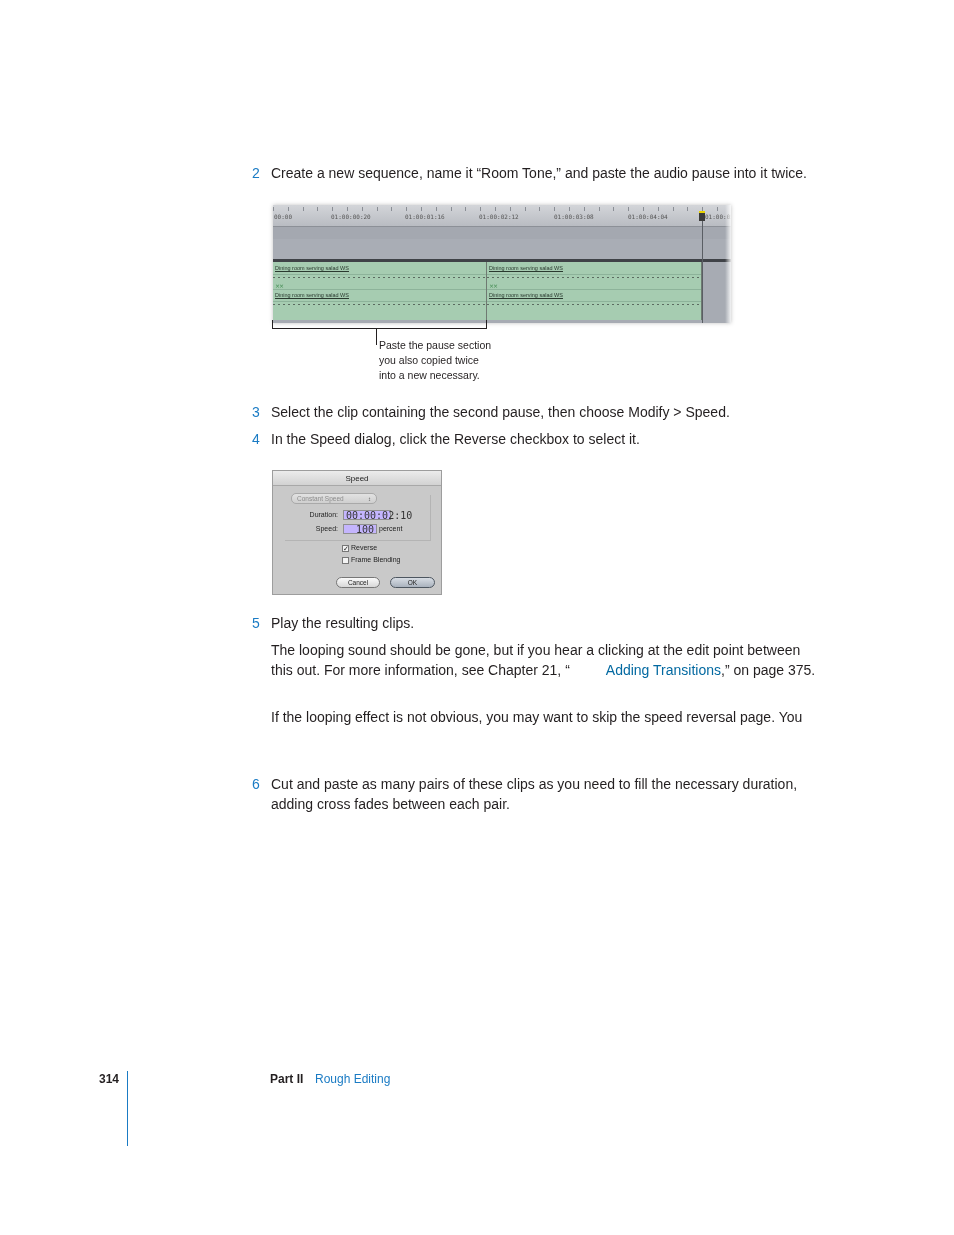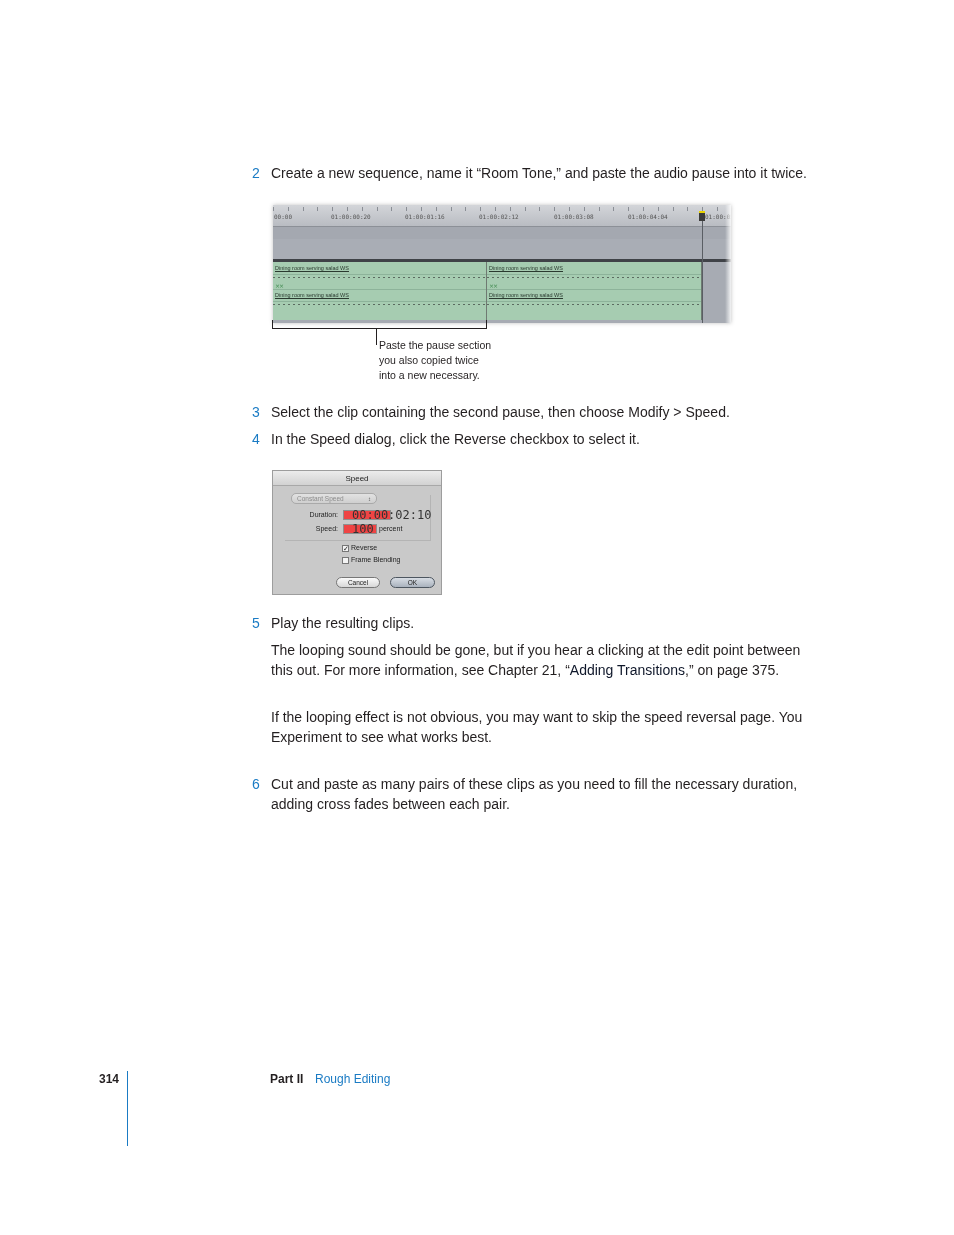--- a/index.html
+++ b/index.html
@@ -3,21 +3,21 @@
 <meta charset="utf-8">
 <style>
   * { box-sizing: border-box; margin: 0; padding: 0; }
   html, body { width: 954px; height: 1235px; background: #ffffff; overflow: hidden; }
   body { position: relative; font-family: "Liberation Sans", "DejaVu Sans", sans-serif; color: #231f20; }
 
   .step { position: absolute; left: 252px; font-size: 14px; line-height: 20px; }
   .step .num { position: absolute; left: 0; top: 0; color: #1a7bc4; }
   .step .text { position: absolute; left: 19px; top: 0; white-space: nowrap; }
   .para { position: absolute; left: 271px; width: 560px; font-size: 14px; line-height: 20px; }
-  .link { color: #0f172a; }
+  .link { color: #0369a1; margin-left: 36px; }
 
   
   .timeline { position: absolute; left: 273px; top: 205px; width: 458px; height: 118px; overflow: hidden;
               box-shadow: 0 0 4px rgba(0,0,0,0.25); background: #a7abb3; }
   .tl-ruler { position: absolute; left: 0; top: 0; width: 100%; height: 22px; background: linear-gradient(#d3d5d9, #b9bcc2); border-bottom: 1px solid #8c9097; }
   .tl-ruler .tick-row { position: absolute; left: 0; top: 2px; width: 100%; height: 4px;
      background-image: repeating-linear-gradient(90deg, #8a8e95 0 1px, transparent 1px 14.8px); }
   .tl-ruler .tc { position: absolute; top: 8px; font-family: "DejaVu Sans Mono", monospace; font-size: 6px; color: #555; }
   .tl-upper { position: absolute; left: 0; top: 22px; width: 100%; height: 34px; background: #a4a8b0; border-bottom: 1px solid #959aa2; }
   .tl-upper2 { position: absolute; left: 0; top: 34px; width: 100%; height: 20px; background: #a9adb5; }
@@ -38,21 +38,21 @@
   .callout-line { position: absolute; left: 376px; top: 329px; width: 1px; height: 16px; background: #231f20; }
   .callout { position: absolute; left: 379px; top: 338px; font-size: 10.5px; line-height: 15px; width: 130px; }
 
   
   .dialog { position: absolute; left: 272px; top: 470px; width: 170px; height: 125px; background: #c9c9c9; border: 1px solid #9d9d9d; }
   .dlg-title { position: absolute; left: 0; top: 0; width: 100%; height: 15px; background: linear-gradient(#ececec, #d2d2d2); border-bottom: 1px solid #a8a8a8; text-align: center; font-size: 8px; line-height: 15px; color: #222; }
   .dlg-group { position: absolute; left: 12px; top: 24px; width: 146px; height: 46px; border: 1px solid #b4b4b4; border-top: none; border-left: none; }
   .dlg-popup { position: absolute; left: 18px; top: 22px; width: 86px; height: 11px; border: 1px solid #a9a9a9; border-radius: 5px; background: linear-gradient(#e2e2e2, #cfcfcf); font-size: 6.5px; line-height: 10px; color: #8c8c8c; padding-left: 5px; }
   .dlg-popup .arrows { position: absolute; right: 5px; top: 0; font-size: 6px; color: #555; }
   .dlg-label { position: absolute; font-size: 7px; color: #222; text-align: right; width: 50px; }
-  .dlg-field { position: absolute; height: 10px; border: 1px solid #8f8f8f; background: #ef4444; font-family: "DejaVu Sans Mono", monospace; font-size: 12px; line-height: 9px; color: #333; padding: 0 8px; }
+  .dlg-field { position: absolute; height: 10px; border: 1px solid #8f8f8f; background: #c4b5fd; font-family: "DejaVu Sans Mono", monospace; font-size: 10px; line-height: 9px; color: #333; padding: 0 2px; }
   .dlg-unit { position: absolute; font-size: 7px; color: #222; }
   .dlg-check { position: absolute; left: 69px; width: 7px; height: 7px; border: 1px solid #777; background: #f4f4f4; font-size: 7px; line-height: 5px; text-align: center; color: #222; }
   .dlg-check-label { position: absolute; left: 78px; font-size: 7px; color: #222; }
   .dlg-btn { position: absolute; top: 106px; height: 11px; border: 1px solid #777; border-radius: 6px; background: linear-gradient(#fafafa, #d8d8d8); font-size: 6.5px; line-height: 9px; text-align: center; color: #222; }
   .dlg-btn.default { background: linear-gradient(#d8dde4, #a9b2bd); border-color: #4d5660; border-width: 1.5px; }
 
   
   .page-num { position: absolute; left: 99px; top: 1072px; font-size: 12px; font-weight: bold; color: #231f20; }
   .footer-rule { position: absolute; left: 127px; top: 1071px; width: 1px; height: 75px; background: #1a7bc4; }
   .footer-part { position: absolute; left: 270px; top: 1072px; font-size: 12px; font-weight: bold; color: #231f20; }
@@ -152,21 +152,20 @@
   <span class="text">Play the resulting clips.</span>
 </div>
 
 <div class="para" style="top:640px;">
   <div>The looping sound should be gone, but if you hear a clicking at the edit point between</div>
   <div><span>this out. For more information, see Chapter 21, “</span><span class="link">Adding Transitions</span><span>,” on page 375.</span></div>
 </div>
 
 <div class="para" style="top:707px;">
   <div>If the looping effect is not obvious, you may want to skip the speed reversal page. You</div>
-  <div>Experiment to see what works best.</div>
 </div>
 
 <div class="step" style="top:774px;">
   <span class="num">6</span>
   <span class="text">
     <div>Cut and paste as many pairs of these clips as you need to fill the necessary duration,</div>
     <div>adding cross fades between each pair.</div>
   </span>
 </div>
 

